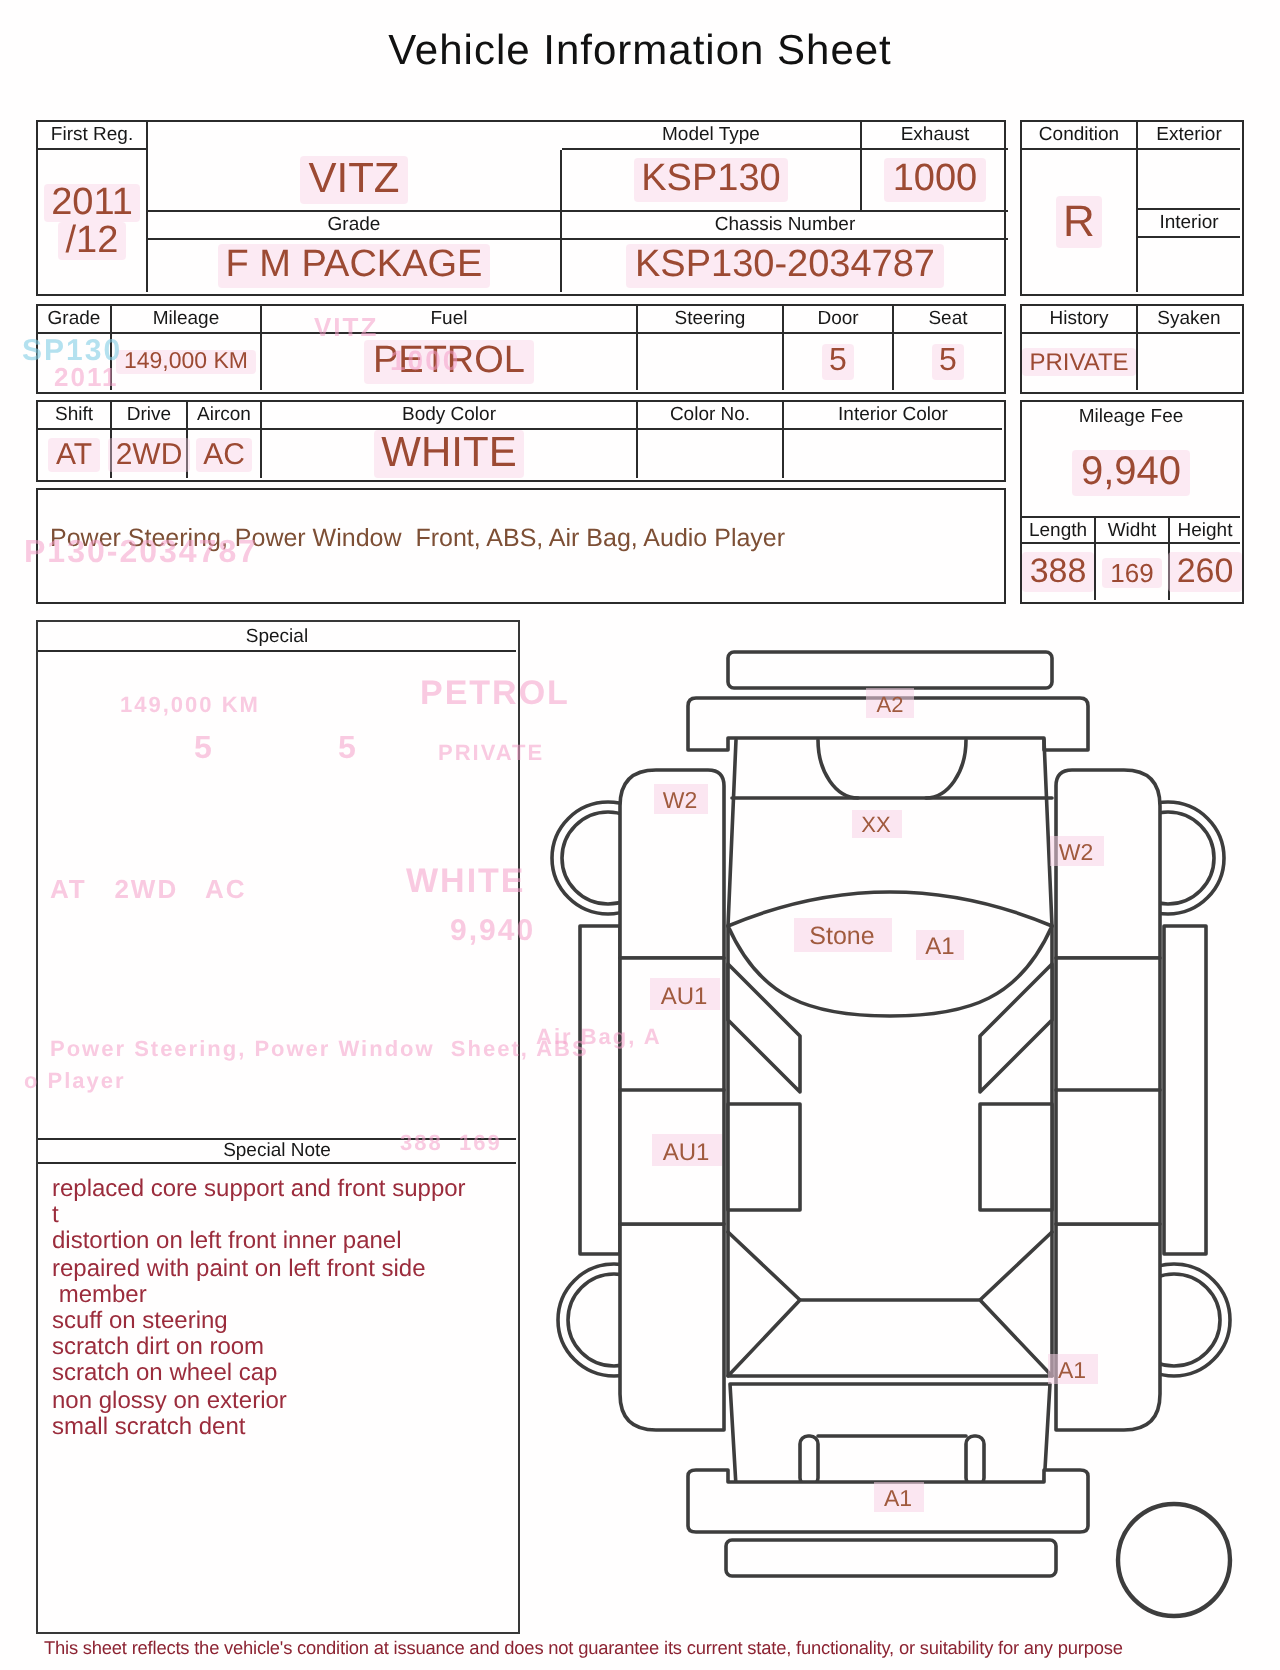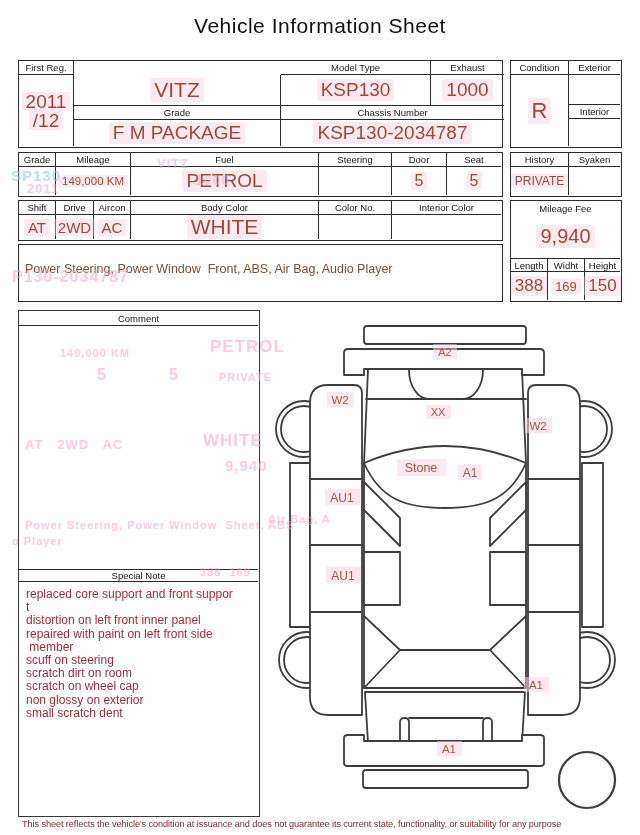--- a/index.html
+++ b/index.html
@@ -155,26 +155,26 @@
     <div class="abs lbl bt bb br" style="left:0;top:57px;width:37px;height:14px">Length</div>
     <div class="abs lbl bt bb br" style="left:37px;top:57px;width:37px;height:14px">Widht</div>
     <div class="abs lbl bt bb" style="left:74px;top:57px;width:35px;height:14px">Height</div>
     <div class="abs val br" style="left:0;top:71px;width:37px;height:28px;font-size:17px">
         <span class="chip">388</span>
       </div>
     <div class="abs val br" style="left:37px;top:71px;width:37px;height:28px;font-size:13px">
         <span class="chip">169</span>
       </div>
     <div class="abs val" style="left:74px;top:71px;width:35px;height:28px;font-size:17px">
-        <span class="chip">150</span>
+        <span class="chip">260</span>
       </div>
   </div>
 
   <div class="box" style="left:18px;top:310px;width:242px;height:507px;border-color:#383838">
-    <div class="abs lbl bb" style="left:0;top:0;width:239px;height:15px">Comment</div>
+    <div class="abs lbl bb" style="left:0;top:0;width:239px;height:15px">Special</div>
     <div class="abs" style="left:0;top:15px;width:239px;height:243px"></div>
     <div class="abs lbl bt bb" style="left:0;top:258px;width:239px;height:13px">Special Note</div>
     <div class="notes">
       <div class="noteline">replaced core support and front suppor</div>
       <div class="noteline">t</div>
       <div class="noteline">distortion on left front inner panel</div>
       <div class="noteline">repaired with paint on left front side</div>
       <div class="noteline"> member</div>
       <div class="noteline">scuff on steering</div>
       <div class="noteline">scratch dirt on room</div>

